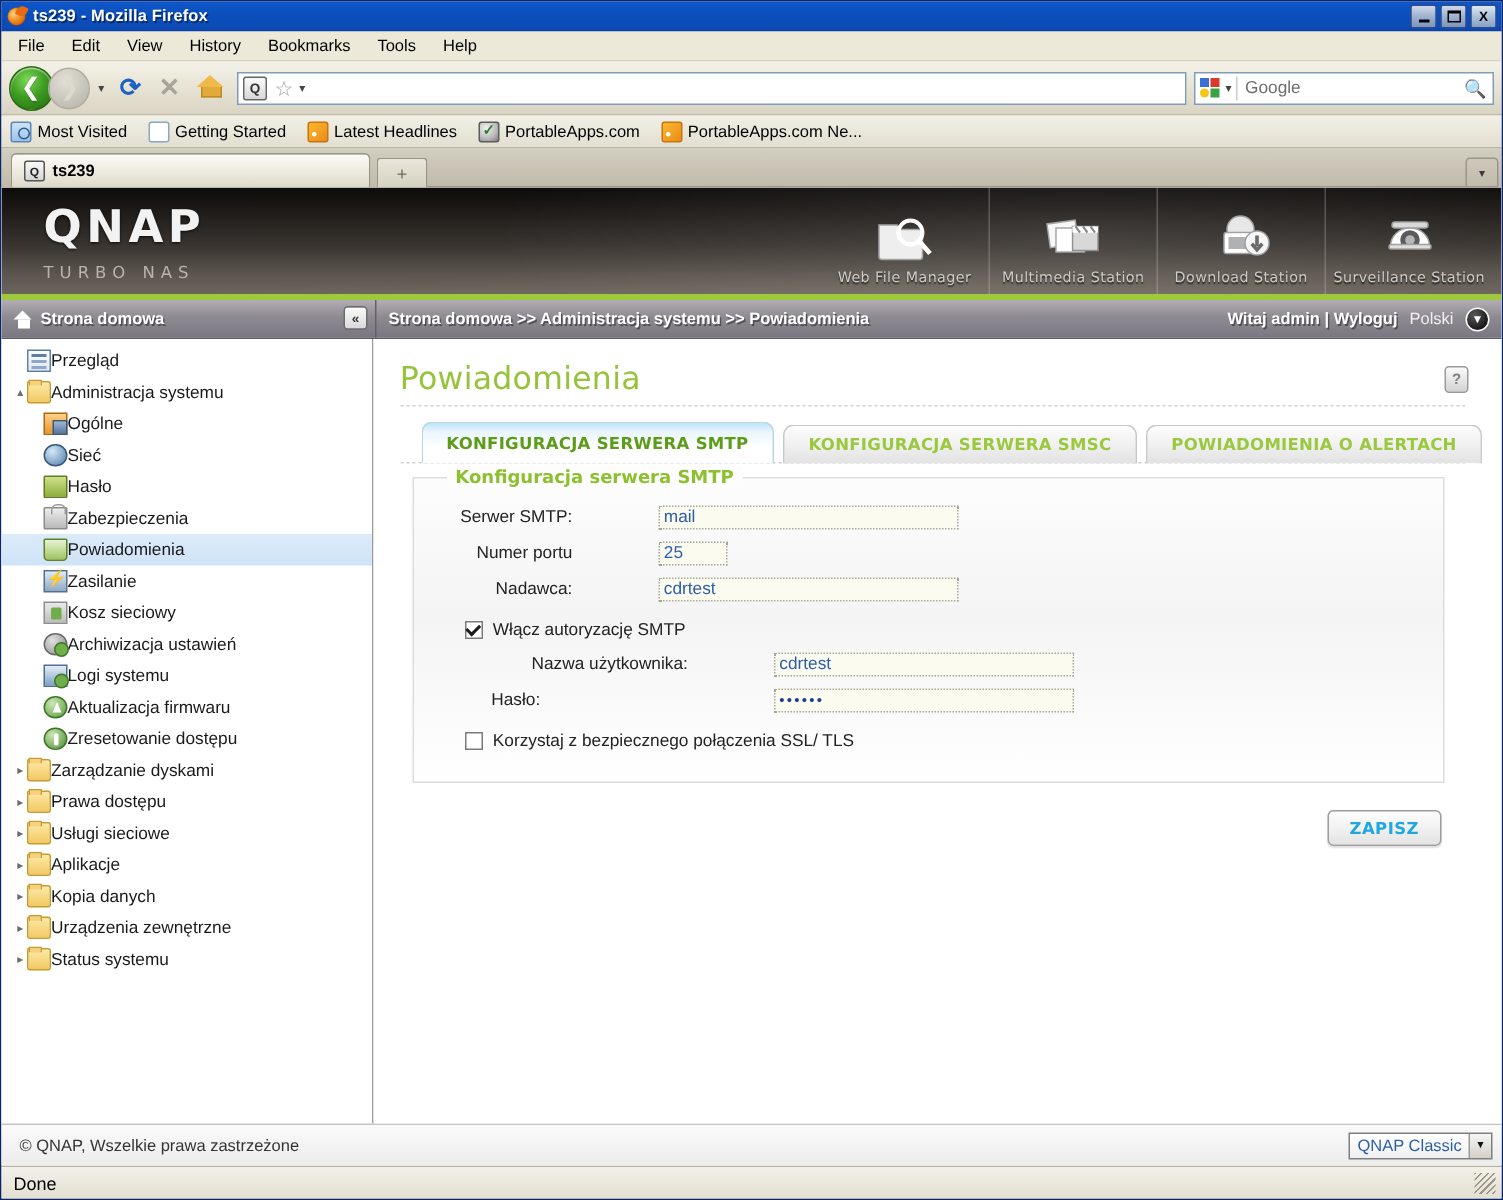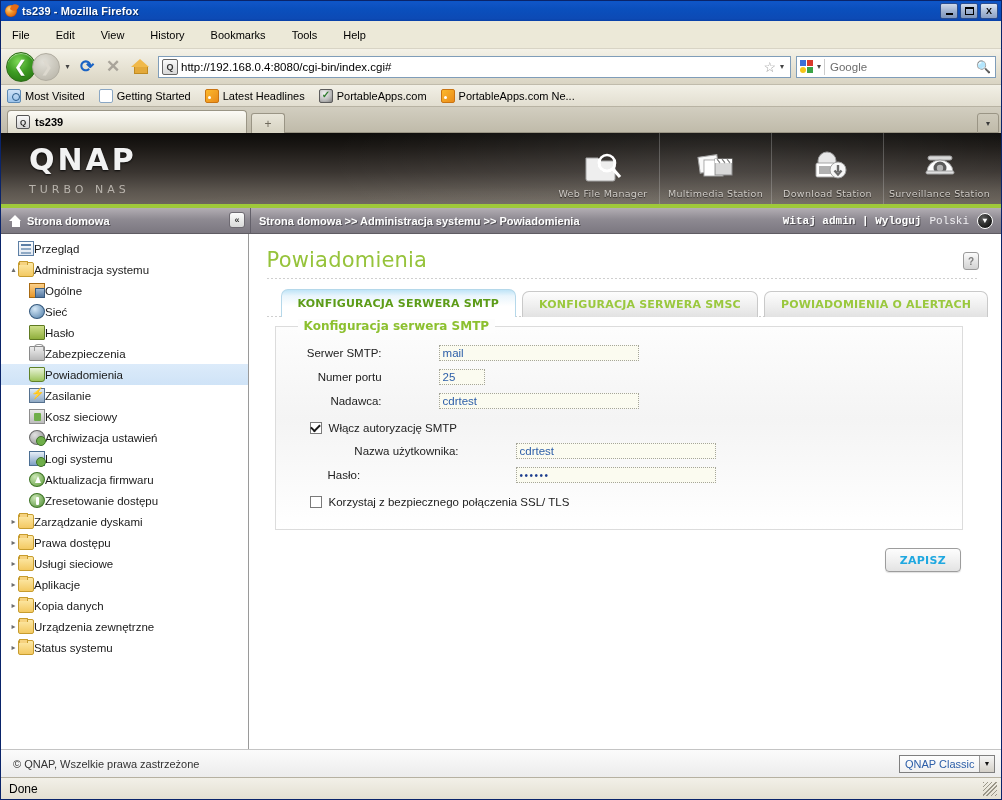--- a/index.html
+++ b/index.html
@@ -61,23 +61,23 @@
     color:#000; font-size:9px; font-weight:bold; line-height:1;
     font-family:"Liberation Sans", sans-serif;
   }
   .winbtn .gl { display:block; }
   .winbtn.min .gl { width:7px; height:2px; background:#000; margin-top:5px;}
   .winbtn.max .gl { width:9px; height:8px; border:1px solid #000; border-top-width:2px;}
   .winbtn.close { background: linear-gradient(180deg,#dfe7f2 0%, #aec0da 50%, #8aa0c3 100%); }
 
   
   #menubar {
-    height: 28px; background:#ece9d8;
+    height: 20px; background:#ece9d8;
     display:flex; align-items:center;
-    padding-left: 8px; gap: 20px;
+    padding-left: 8px; gap: 12px;
     border-bottom: 1px solid #d8d4c5;
     font-size: 11px; color:#000;
   }
   #menubar .mi { padding: 1px 3px; cursor:default; white-space:nowrap;}
 
   
   #navbar {
     height: 36px;
     background: linear-gradient(180deg,#f4f2e8 0%, #e6e2d3 55%, #d9d4c3 100%);
     display:flex; align-items:center;
@@ -271,21 +271,21 @@
   #collapse {
     position:absolute; right:5px; top:4px;
     width:16px;height:16px; border-radius:3px;
     background: linear-gradient(180deg,#fbfbfb,#d9d9d9);
     border:1px solid #6e6a72;
     display:flex;align-items:center;justify-content:center;
     font-size:9px; color:#333; font-weight:bold;
   }
   #crumbs { flex:1 1 auto; display:flex; align-items:center; padding-left:8px;}
   #crumbs .ctext { color:#fff; font-size:11px; font-weight:bold; text-shadow:1px 1px 0 rgba(0,0,0,.4);}
-  #userbox { display:flex; align-items:center; gap:8px; padding-right:8px;font-family:Liberation Mono, monospace;}
+  #userbox { display:flex; align-items:center; gap:8px; padding-right:8px;}
   #userbox .utext { color:#fff; font-size:11px; font-weight:bold; text-shadow:1px 1px 0 rgba(0,0,0,.4);}
   #userbox .lang { color:#f0eff2; font-size:11px; }
   #userbox .langcaret {
     width:16px;height:16px;border-radius:50%;
     background: radial-gradient(circle at 35% 30%, #5a5a5a 0%, #111 80%);
     border:1px solid #fff; color:#fff; font-size:8px;
     display:flex;align-items:center;justify-content:center;
   }
 
   
@@ -512,21 +512,20 @@
     <span class="fwd-btn">
       <span class="arrow">❯</span>
     </span>
     <span class="drop-caret">▾</span>
     <span class="reload-btn"><span>⟳</span></span>
     <span class="stop-btn"><span>✕</span></span>
     <span class="home-btn"><span class="home-glyph"></span></span>
 
     <div id="urlbar">
       <span class="favicon">Q</span>
-      <span class="urltext">http://192.168.0.4:8080/cgi-bin/index.cgi#</span>
       <span class="star">☆</span>
       <span class="urlcaret">▾</span>
     </div>
 
     <div id="searchbar">
       <span class="gicon">
           <i class="b"></i>
           <i class="r"></i>
           <i class="y"></i>
           <i class="g"></i>

